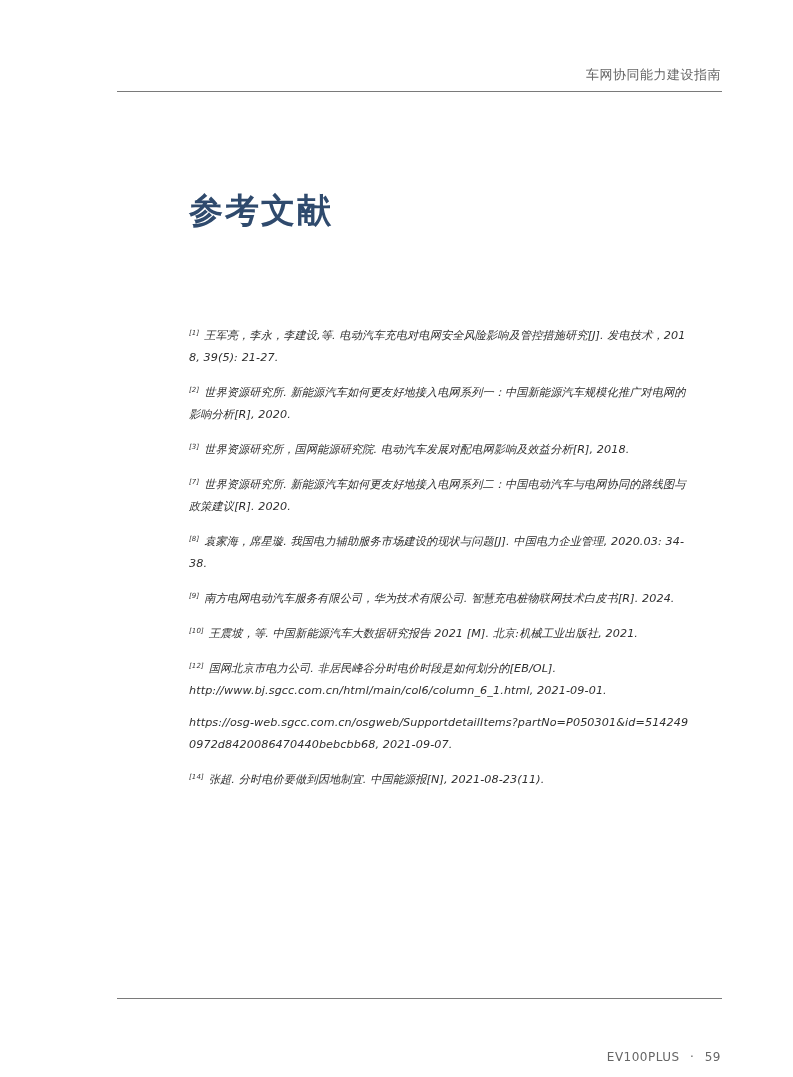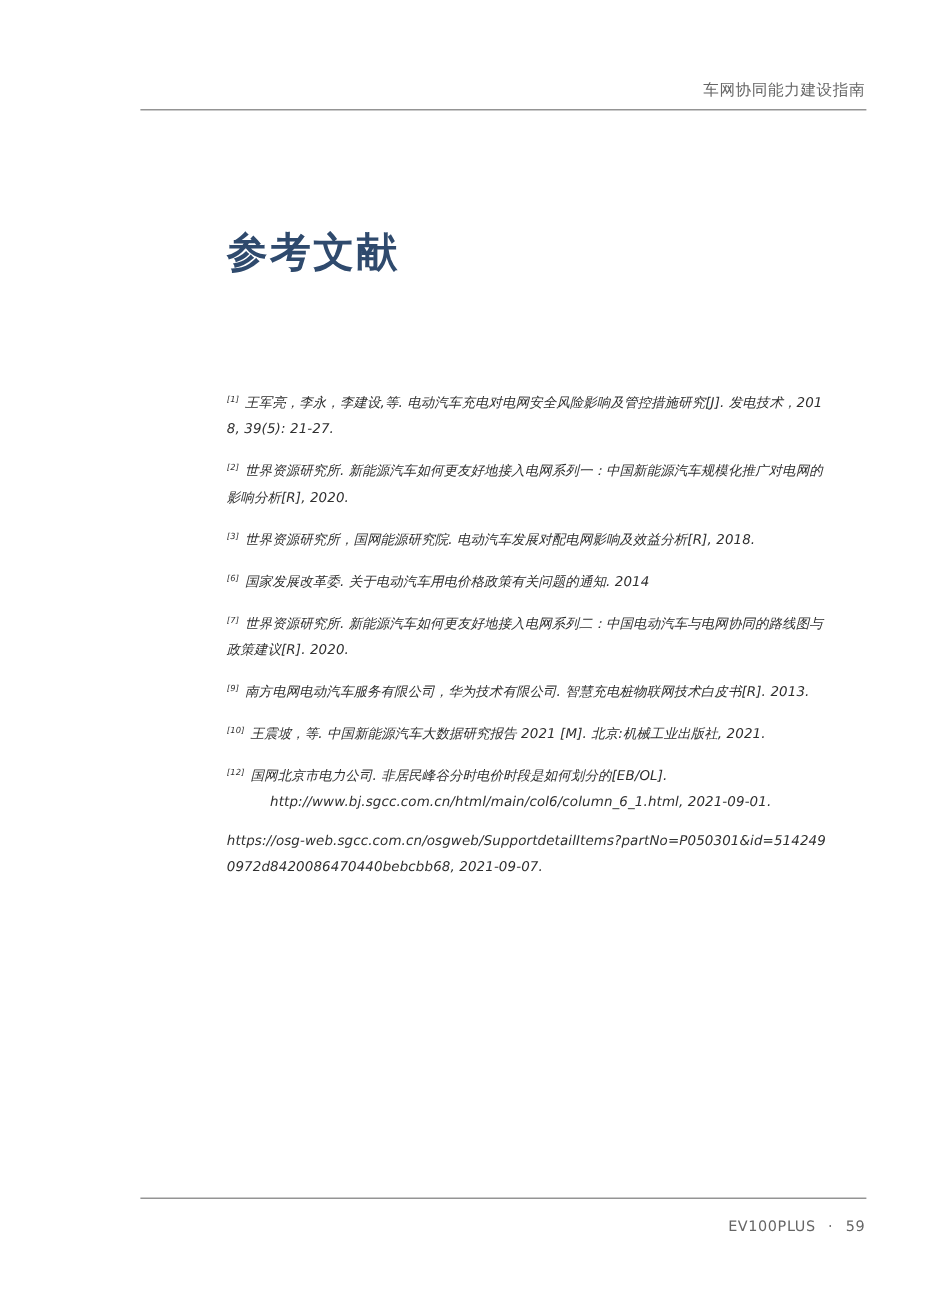--- a/index.html
+++ b/index.html
@@ -17,44 +17,45 @@
     .page-title {
       position: absolute; left: 189px; top: 188px;
       font-size: 34px; font-weight: bold; color: #2f4a6d; letter-spacing: 2px;
     }
     .refs { position: absolute; left: 189px; top: 322px; width: 500px; font-style: italic; }
     .ref {
       font-size: 11.2px; line-height: 22px; color: #2f2f2f; margin-bottom: 10px;
       letter-spacing: 0.1px; word-break: break-all;
     }
     .ref .num { font-size: 7px; vertical-align: 4px; margin-right: 5px; color: #333; }
-    .ref .cont { display: block; margin-left: 36px; }
+    .ref .cont { display: block; }
     .footer {
-      position: absolute; right: 72px; top: 1015px;
+      position: absolute; right: 72px; top: 1050px;
       font-size: 12px; color: #666666; letter-spacing: 0.5px;
     }
   </style>
 </head>
 <body>
 
 <div class="header-title">车网协同能力建设指南</div>
 <div class="rule top"></div>
 
 <h1 class="page-title" style="margin:0;text-align:right;">参考文献</h1>
 
 <div class="refs">
   <div class="ref"><span class="num">[1]</span><span>王军亮，李永，李建设,等. 电动汽车充电对电网安全风险影响及管控措施研究[J]. 发电技术，2018, 39(5): 21-27.</span></div>
   <div class="ref"><span class="num">[2]</span><span>世界资源研究所. 新能源汽车如何更友好地接入电网系列一：中国新能源汽车规模化推广对电网的影响分析[R], 2020.</span></div>
   <div class="ref"><span class="num">[3]</span><span>世界资源研究所，国网能源研究院. 电动汽车发展对配电网影响及效益分析[R], 2018.</span></div>
-  <div class="ref"><span class="num">[6]</span><span>国家发展改革委. 关于电动汽车用电价格政策有关问题的通知. 2014</span></div>
   <div class="ref"><span class="num">[7]</span><span>世界资源研究所. 新能源汽车如何更友好地接入电网系列二：中国电动汽车与电网协同的路线图与政策建议[R]. 2020.</span></div>
-  <div class="ref"><span class="num">[9]</span><span>南方电网电动汽车服务有限公司，华为技术有限公司. 智慧充电桩物联网技术白皮书[R]. 2013.</span></div>
+  <div class="ref"><span class="num">[8]</span><span>袁家海，席星璇. 我国电力辅助服务市场建设的现状与问题[J]. 中国电力企业管理, 2020.03: 34-38.</span></div>
+  <div class="ref"><span class="num">[9]</span><span>南方电网电动汽车服务有限公司，华为技术有限公司. 智慧充电桩物联网技术白皮书[R]. 2024.</span></div>
   <div class="ref"><span class="num">[10]</span><span>王震坡，等. 中国新能源汽车大数据研究报告 2021 [M]. 北京:机械工业出版社, 2021.</span></div>
   <div class="ref"><span class="num">[12]</span><span>国网北京市电力公司. 非居民峰谷分时电价时段是如何划分的[EB/OL].</span><span class="cont">http://www.bj.sgcc.com.cn/html/main/col6/column_6_1.html, 2021-09-01.</span></div>
   <div class="ref"><span>https://osg-web.sgcc.com.cn/osgweb/SupportdetailItems?partNo=P050301&amp;id=5142490972d8420086470440bebcbb68, 2021-09-07.</span></div>
+  <div class="ref"><span class="num">[14]</span><span>张超. 分时电价要做到因地制宜. 中国能源报[N], 2021-08-23(11).</span></div>
 </div>
 
 <div class="rule bottom"></div>
 <div class="footer">
   <span>EV100PLUS</span>
   <span style="margin:0 6px;">·</span>
   <span>59</span>
 </div>
 
 </body></html>

